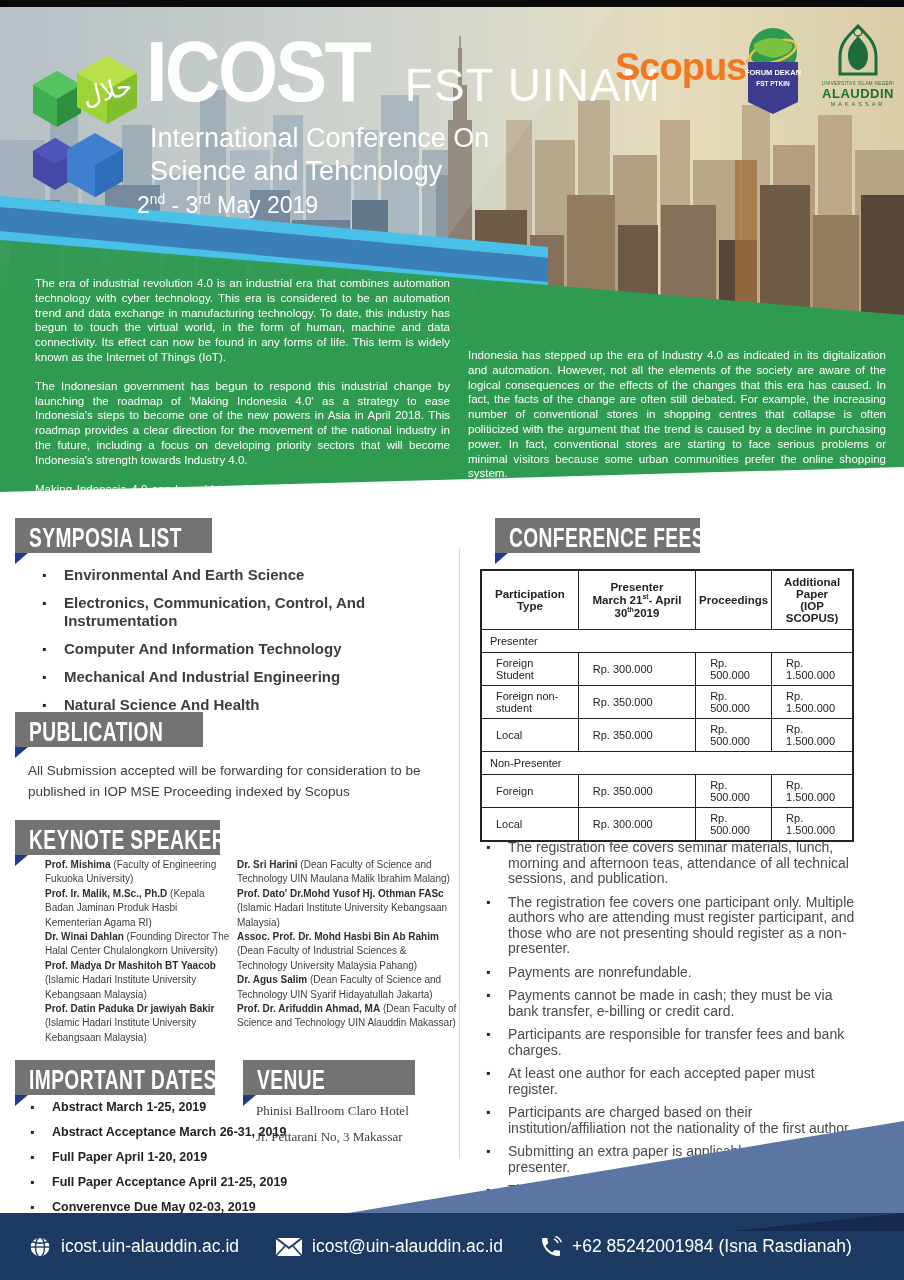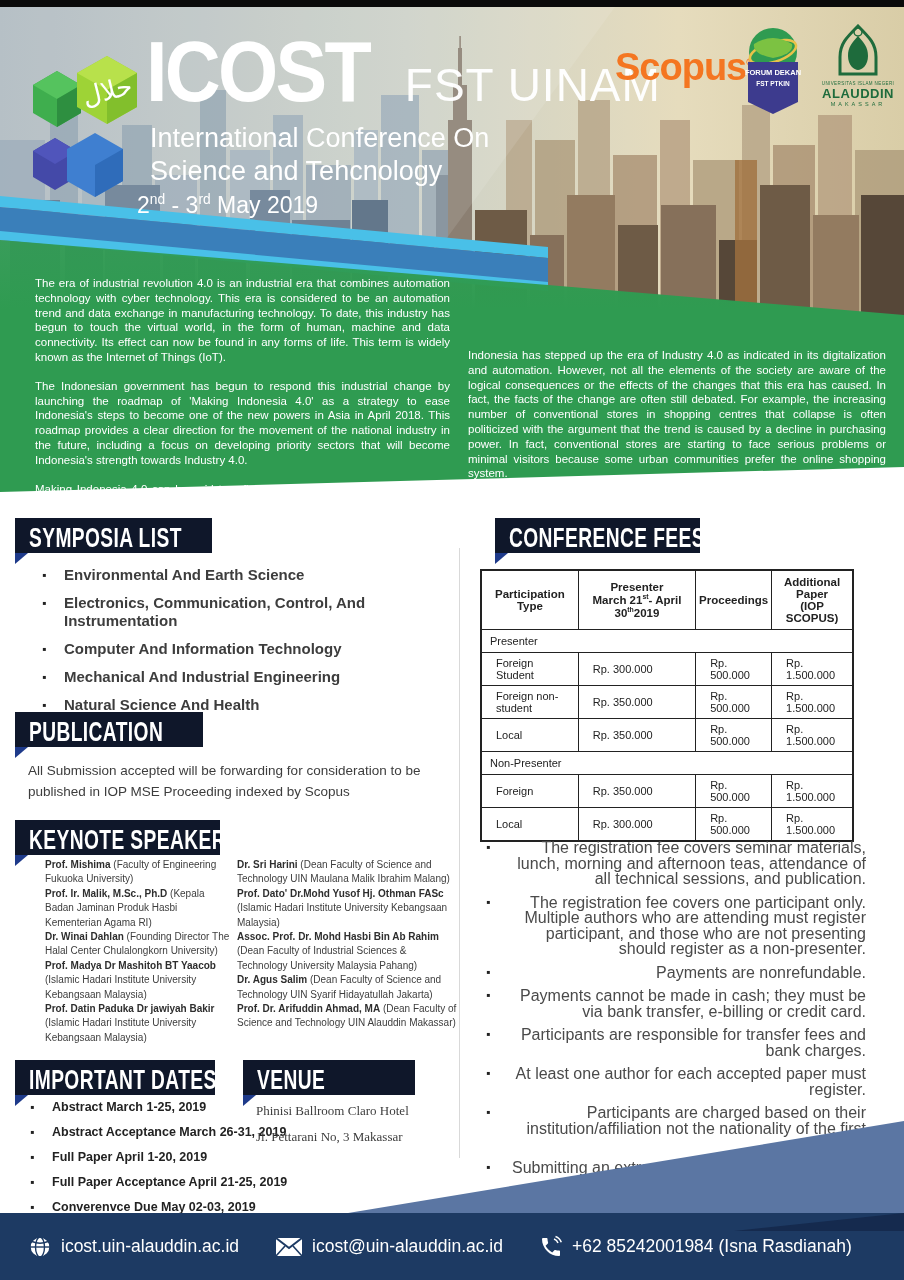--- a/index.html
+++ b/index.html
@@ -29,21 +29,21 @@
   
   .green-wrap{left:0;top:228px;width:904px;height:272px;}
   .green-bg{position:absolute;inset:0;background:linear-gradient(180deg,rgba(47,155,81,.90),#2f9b51 30%);
             clip-path:polygon(0 12px,548px 57px,904px 87px,904px 239px,0 264px);}
   .intro-col{position:absolute;color:#fff;font-size:11.5px;line-height:14.8px;text-align:justify;}
   .intro-col p{margin:0 0 14px 0;}
   .col-l{left:35px;top:48px;width:415px;}
   .col-r{left:468px;top:120px;width:418px;}
 
   
-  .banner{position:absolute;height:35px;background:#0f172a;color:#fff;}
+  .banner{position:absolute;height:35px;background:#737373;color:#fff;}
   .banner .t{position:absolute;left:14px;top:4px;font-size:24px;font-weight:bold;white-space:nowrap;
              display:inline-block;transform:scale(.8,1.12);transform-origin:left top;letter-spacing:.5px;}
   .banner::after{content:"";position:absolute;left:0;top:100%;width:0;height:0;
                  border-top:11px solid #1e3a8a;border-right:13px solid transparent;}
 
   .divider{left:459px;top:548px;width:1px;height:610px;background:#d9d9d9;}
 
   
   .sq-list{position:absolute;}
   .sq-item{position:relative;padding-left:22px;color:#3d3d3d;}
@@ -63,21 +63,21 @@
 
   
   .fees-table{left:481px;top:570px;width:372px;border-collapse:collapse;
               font-size:11px;color:#222;background:#fff;}
   .fees-table,.fees-table td,.fees-table th{border:1px solid #222;}
   .fees-table{outline:1.5px solid #222;}
   .fees-table th{font-size:11.5px;font-weight:bold;text-align:center;padding:5px 2px;height:30px;}
   .fees-table td{padding:4px 6px 4px 14px;height:24px;}
   .fees-table td.sec{height:14px;padding-left:8px;}
   .notes{left:486px;top:840px;width:380px;}
-  .notes .sq-item{font-size:16px;line-height:15.5px;margin-bottom:8px;color:#4a4a4a;text-align:right;}
+  .notes .sq-item{font-size:14px;line-height:15.5px;margin-bottom:8px;color:#4a4a4a;}
 
   
   .pre-footer{left:0;top:1119px;width:904px;height:97px;}
   .footer{left:0;top:1213px;width:904px;height:83px;background:#1d3a63;color:#fff;}
   .footer-row{position:absolute;left:28px;top:0;height:67px;display:flex;align-items:center;gap:36px;
               font-size:17.5px;}
   .f-item{display:flex;align-items:center;gap:9px;white-space:nowrap;}
 </style>
 </head>
 <body>

